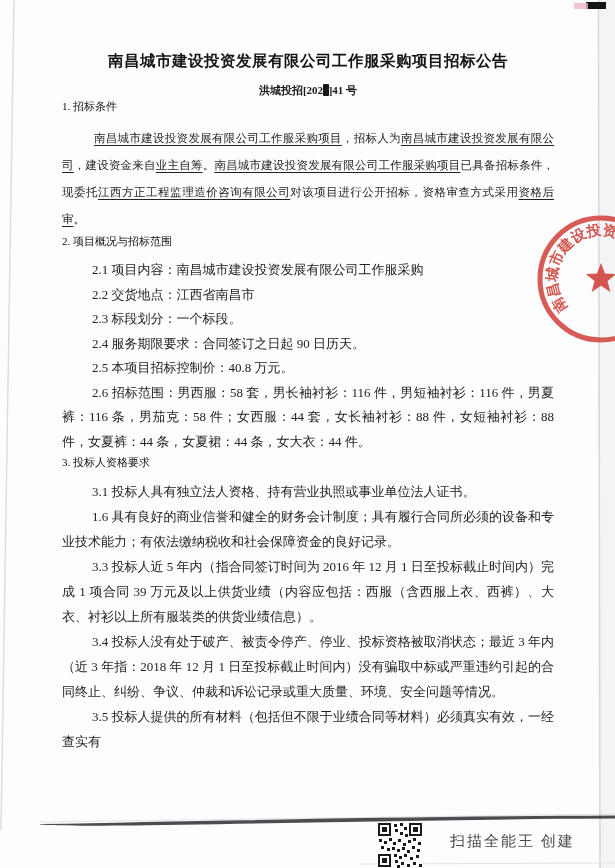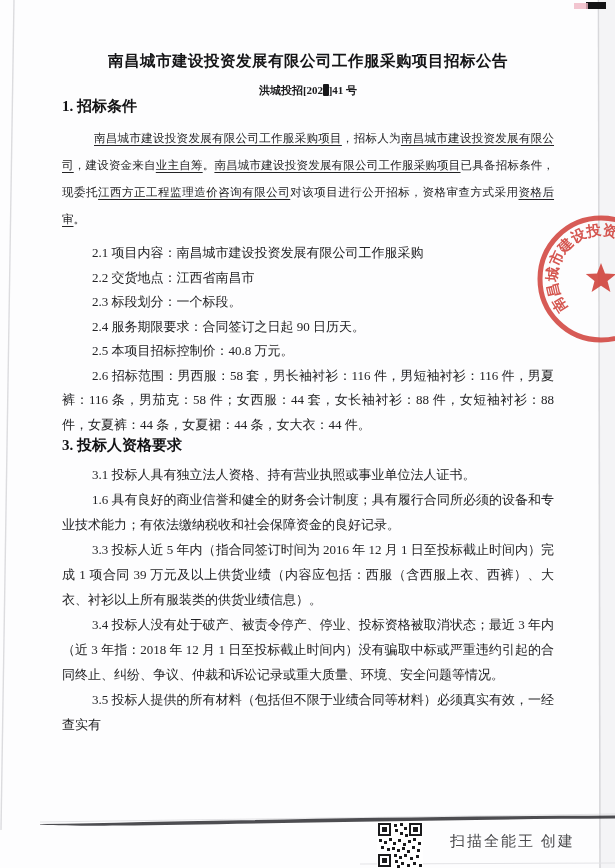--- a/index.html
+++ b/index.html
@@ -12,21 +12,21 @@
   .content{position:absolute;left:62px;top:50px;width:492px;z-index:3;}
   .title{
     margin:0;font-size:15.5px;line-height:21px;font-weight:bold;
     text-align:center;letter-spacing:.5px;color:#141416;
   }
   .docno{
     margin:12px 0 0;text-align:center;font-size:11px;line-height:15px;
     font-weight:bold;color:#1b1b1d;
   }
   .redact{color:transparent;background:#17171a;border-radius:1px;}
-  h2.sec{margin:0;font-size:15px;line-height:17px;font-weight:bold;color:#121214;}
+  h2.sec{margin:0;font-size:11px;line-height:17px;font-weight:normal;color:#121214;}
   .s1h{margin-top:24px;}
   .s2h,.s3h{margin-top:12px;}
   .para{
     margin:10px 0 0;font-size:11.5px;line-height:27px;
     text-align:justify;text-indent:32px;color:#232325;
   }
   .u{text-decoration:underline;text-underline-offset:3px;}
   .items{margin-top:8px;}
   .item{
     margin:0;font-size:13px;line-height:24.5px;
@@ -75,20 +75,21 @@
 
   <div class="content">
     <h1 class="title">南昌城市建设投资发展有限公司工作服采购项目招标公告</h1>
 
     <p class="docno"><span>洪城投招[202</span><span class="redact">1</span><span>]41 号</span></p>
 
     <h2 class="sec s1h">1. 招标条件</h2>
 
     <p class="para"><span class="u">南昌城市建设投资发展有限公司工作服采购项目</span><span>，招标人为</span><span class="u">南昌城市建设投资发展有限公司</span><span>，建设资金来自</span><span class="u">业主自筹</span><span>。</span><span class="u">南昌城市建设投资发展有限公司工作服采购项目</span><span>已具备招标条件，现委托</span><span class="u">江西方正工程监理造价咨询有限公司</span><span>对该项目进行公开招标，资格审查方式采用</span><span class="u">资格后审</span><span>。</span></p>
 
+    <h2 class="sec s2h">2. 项目概况与招标范围</h2>
 
     <div class="items items2">
       <p class="item">2.1 项目内容：南昌城市建设投资发展有限公司工作服采购</p>
       <p class="item">2.2 交货地点：江西省南昌市</p>
       <p class="item">2.3 标段划分：一个标段。</p>
       <p class="item">2.4 服务期限要求：合同签订之日起 90 日历天。</p>
       <p class="item">2.5 本项目招标控制价：40.8 万元。</p>
       <p class="item">2.6 招标范围：男西服：58 套，男长袖衬衫：116 件，男短袖衬衫：116 件，男夏裤：116 条，男茄克：58 件；女西服：44 套，女长袖衬衫：88 件，女短袖衬衫：88 件，女夏裤：44 条，女夏裙：44 条，女大衣：44 件。</p>
     </div>
 

